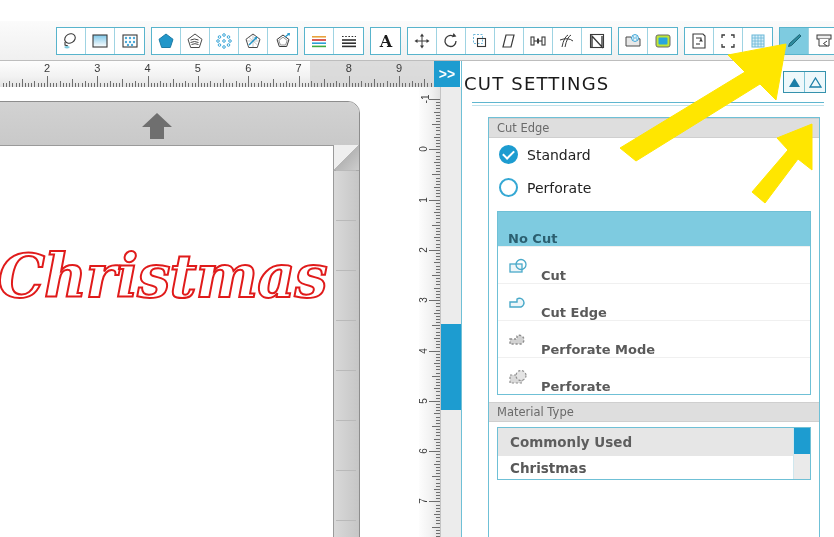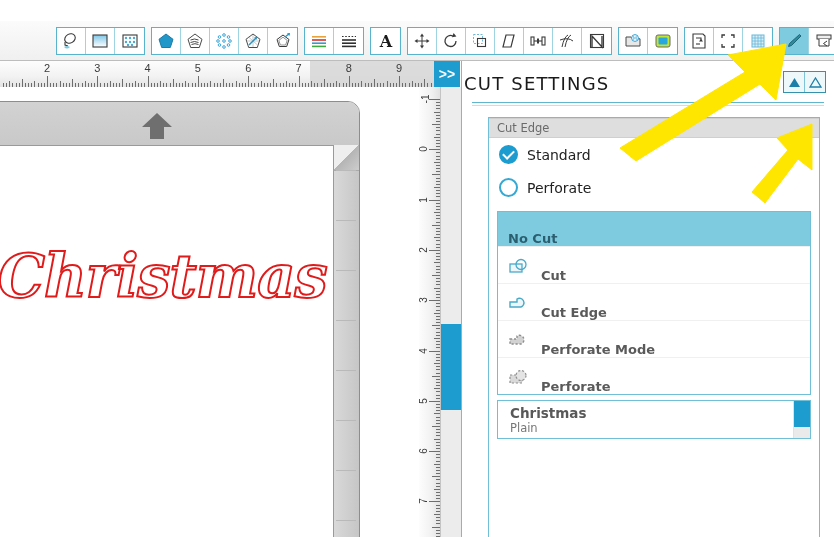--- a/index.html
+++ b/index.html
@@ -882,24 +882,25 @@
             <span>
               <svg width="24" height="22" viewBox="0 0 24 22">
                 <rect x="2" y="7" width="12" height="8" fill="#d9d9d9" stroke="#8f8f8f" stroke-width="1.2" stroke-dasharray="2.2 1.8"></rect>
                 <circle cx="13" cy="7.5" r="5" fill="#e4e4e4" stroke="#8f8f8f" stroke-width="1.2" stroke-dasharray="2.2 1.8"></circle>
               </svg>
             </span>
             <span class="sl">Perforate</span>
           </div>
         </div>
 
+        <div class="subhead" style="margin-top:7px;">Material Type</div>
         <div class="mat-list">
+          <div class="mat-group">Commonly Used</div>
           <div class="mat-item">
             <div class="m1">Christmas</div>
-            <div class="m2">Plain</div>
           </div>
 
           <div class="mat-sb">
             <i></i>
           </div>
         </div>
 
       </div>
     </div>
   </div>

